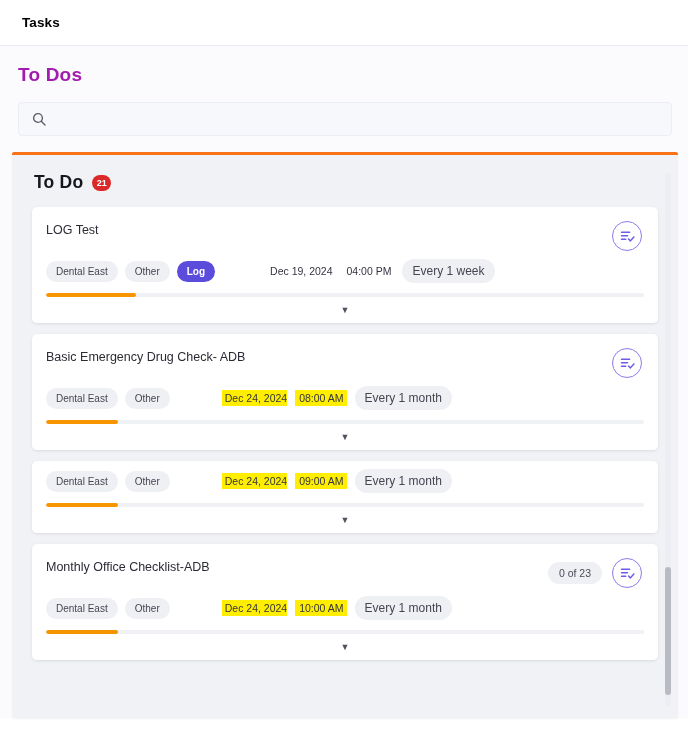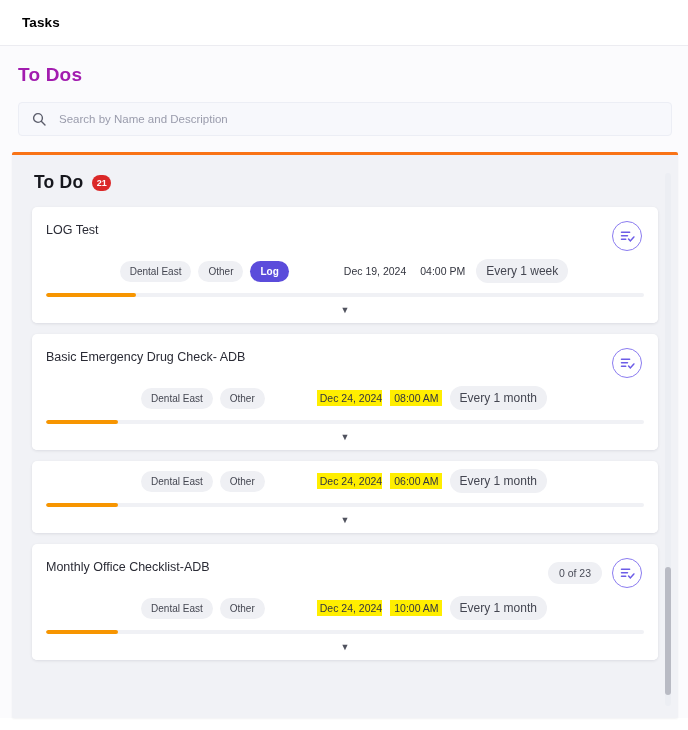--- a/index.html
+++ b/index.html
@@ -174,21 +174,21 @@
     justify-content: center;
     background: #ffffff;
     box-sizing: border-box;
     flex: 0 0 auto;
   }
   .icon-btn svg { display:block; }
 
   .card-meta {
     display: flex;
     align-items: center;
-    justify-content: center;
+    justify-content: flex-start;
     padding: 8px 16px 10px 14px;
     gap: 16px;
   }
   .tag-group {
     display: flex;
     align-items: center;
     gap: 7px;
     flex-wrap: nowrap;
   }
   .tag {
@@ -286,21 +286,20 @@
   <div class="section-title">To Dos</div>
 
   <div class="search-row">
     <div class="search-box">
       <span class="search-icon">
         <svg width="16" height="16" viewBox="0 0 24 24" fill="none" stroke="currentColor" stroke-width="2.1" stroke-linecap="round">
           <circle cx="10.5" cy="10.5" r="6.6"></circle>
           <line x1="15.4" y1="15.4" x2="21" y2="21"></line>
         </svg>
       </span>
-      <input class="search-input" type="text" placeholder="Search by Name and Description" style="">
     </div>
   </div>
 
   <div class="todo-panel">
 
     <div class="todo-head">
       <span class="todo-head-title">To Do</span>
       <span class="todo-badge">21</span>
     </div>
 
@@ -375,21 +374,21 @@
           </div>
         </div>
         <div class="task-card">
           <div class="card-meta">
             <div class="tag-group">
               <span class="tag">Dental East</span>
               <span class="tag">Other</span>
             </div>
             <div class="meta-right">
               <span class="due highlight" style="padding-right: 0px;">Dec 24, 2024</span>
-              <span class="due highlight" style="padding-left: 4px;">06:00 AM</span>
+              <span class="due highlight" style="padding-left: 4px;">09:00 AM</span>
               <span class="recur">Every 1 month</span>
             </div>
           </div>
           <div class="progress-track">
             <div class="progress-fill" style="width: 12%;"></div>
           </div>
           <div class="card-foot">
             <span class="chevron">▼</span>
           </div>
         </div>

